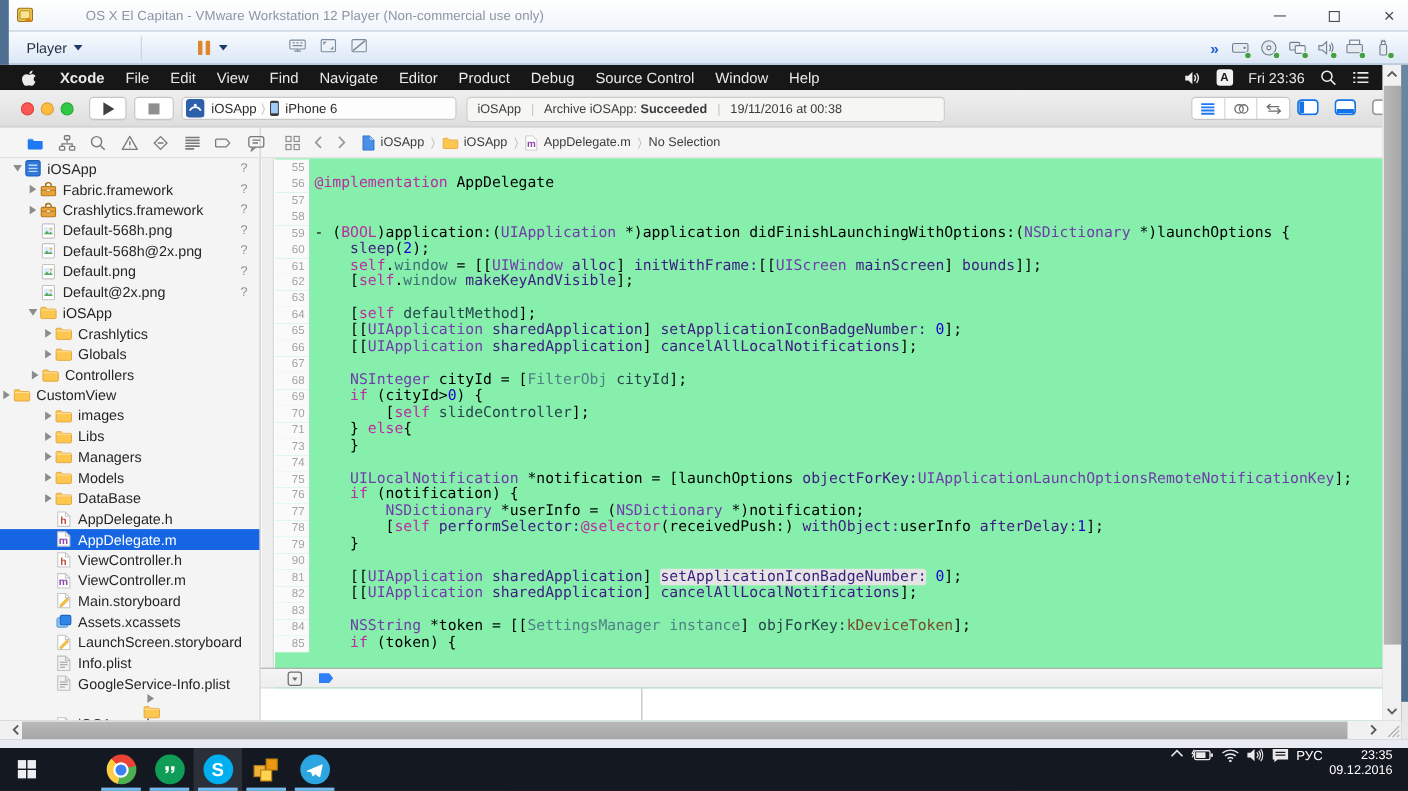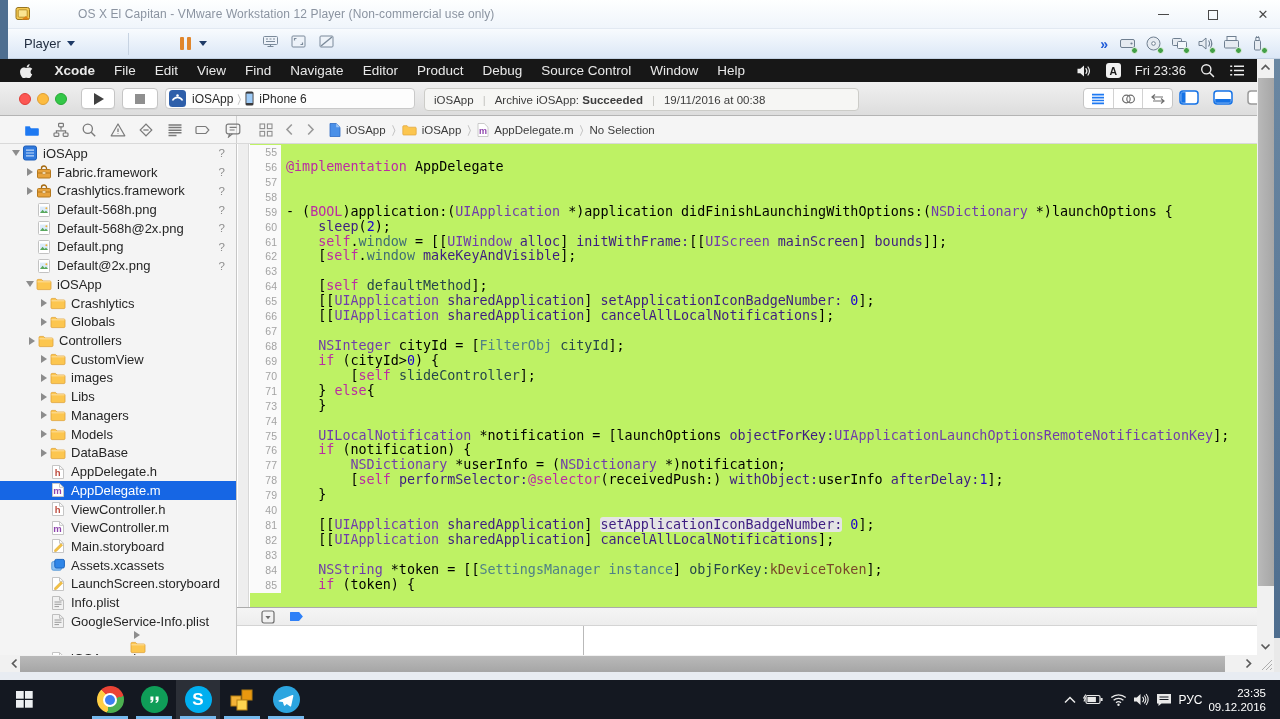--- a/index.html
+++ b/index.html
@@ -95,21 +95,21 @@
   .jb-crumbs { display:flex; align-items:center; white-space:nowrap; }
   .jb-crumbs .ci { margin-right:5px; }
   .crumb-sep { color:#C2C2C2; font-size:12px; font-family:"DejaVu Sans",sans-serif; margin:0 6px; }
 
   
   #main { position:absolute; left:0; top:85px; width:100%; bottom:0; }
   #sidebar { position:absolute; left:0; top:0; width:237px; height:100%; background:#F4F4F4;
     border-right:1px solid #C6C6C6; overflow:hidden; }
   #divider-col { position:absolute; left:238px; top:0; width:11px; height:100%; background:#EEEEEE;
     border-right:1px solid #D8D8D8; }
-  #editor { position:absolute; left:250px; top:0; right:0; height:100%; background:#bef264; overflow:hidden;text-decoration:underline; }
+  #editor { position:absolute; left:250px; top:0; right:0; height:100%; background:#86efac; overflow:hidden;text-decoration:underline; }
 
   .trow { display:flex; align-items:center; height:18.72px; font-size:13px; color:#262626; position:relative; }
   .trow .dis { width:11px; display:flex; justify-content:center; flex:none; }
   .dis-r { width:0; height:0; border-left:6px solid #8C8C8C; border-top:4px solid transparent; border-bottom:4px solid transparent; }
   .dis-d { width:0; height:0; border-top:6px solid #8C8C8C; border-left:4px solid transparent; border-right:4px solid transparent; }
   .trow .ticon { margin-left:1px; flex:none; }
   .trow .tlabel { margin-left:5px; white-space:nowrap; }
   .trow .tbadge { margin-left:auto; margin-right:11px; color:#8E8E8E; font-size:11.5px; }
   .trow.sel { background:#1666E4; }
   .trow.sel .tlabel { color:#FFF; }
@@ -152,21 +152,21 @@
   .task-tile.active-tile { background:rgba(255,255,255,.10); }
   .task-tile .underline { position:absolute; bottom:0; left:4px; right:4px; height:3px; background:#76B9ED; }
   .circle-ic { width:27px; height:27px; border-radius:50%; display:flex; align-items:center; justify-content:center;
     color:#FFF; font-weight:bold; }
   #chrome-ic { width:27px; height:27px; border-radius:50%;
     background:conic-gradient(from -45deg, #EA4335 0 120deg, #4CAF50 0 240deg, #FFCE44 0 360deg); position:relative; }
   #chrome-ic::before { content:""; position:absolute; left:6.5px; top:6.5px; width:14px; height:14px;
     border-radius:50%; background:#FFF; }
   #chrome-ic::after { content:""; position:absolute; left:8.5px; top:8.5px; width:10px; height:10px;
     border-radius:50%; background:#3D7FF0; }
-  #tray { margin-left:auto; display:flex; align-items:center; gap:6px; padding-right:14px; color:#FFF; }
+  #tray { margin-left:auto; display:flex; align-items:flex-start; gap:6px; padding-right:14px; color:#FFF; }
   #tray-lang { font-size:12px; }
   #tray-clock { text-align:right; font-size:11.5px; line-height:14px; }
 </style>
 </head>
 <body>
 
 <div class="abs" id="desktop-left"></div>
 <div class="abs" id="vm-titlebar">
   <span id="vm-title-icon">
       <svg width="16" height="16" viewBox="0 0 16 16">
@@ -634,21 +634,21 @@
               <i class="dis-r"></i>
             </span>
             <span class="ticon" style="display: inline-flex;">
               <svg width="16" height="16" viewBox="0 0 16 16">
                 <path d="M1 4.4c0-.55.45-1 1-1h3.5L7 5h7c.55 0 1 .45 1 1v6.6c0 .55-.45 1-1 1H2c-.55 0-1-.45-1-1z" fill="#FCC64F" stroke="#E0A33A" stroke-width=".8"></path>
                 <path d="M1.4 5.8h13.2" stroke="#FDDfa0" stroke-width="1"></path>
               </svg>
             </span>
             <span class="tlabel">Controllers</span>
           </div>
-          <div class="trow" style="padding-left: 38px;">
+          <div class="trow" style="">
             <span class="dis">
               <i class="dis-r"></i>
             </span>
             <span class="ticon" style="display: inline-flex;">
               <svg width="16" height="16" viewBox="0 0 16 16">
                 <path d="M1 4.4c0-.55.45-1 1-1h3.5L7 5h7c.55 0 1 .45 1 1v6.6c0 .55-.45 1-1 1H2c-.55 0-1-.45-1-1z" fill="#FCC64F" stroke="#E0A33A" stroke-width=".8"></path>
                 <path d="M1.4 5.8h13.2" stroke="#FDDfa0" stroke-width="1"></path>
               </svg>
             </span>
             <span class="tlabel">CustomView</span>
@@ -856,21 +856,21 @@
           <div class="cl"><span class="ln">69</span><span class="ct"><span class="t-p">    </span><span class="t-k">if</span><span class="t-p"> (cityId&gt;</span><span class="t-n">0</span><span class="t-p">) {</span></span></div>
           <div class="cl"><span class="ln">70</span><span class="ct"><span class="t-p">        [</span><span class="t-k">self</span><span class="t-p"> </span><span class="t-m">slideController</span><span class="t-p">];</span></span></div>
           <div class="cl"><span class="ln">71</span><span class="ct"><span class="t-p">    } </span><span class="t-k">else</span><span class="t-p">{</span></span></div>
           <div class="cl"><span class="ln">73</span><span class="ct"><span class="t-p">    }</span></span></div>
           <div class="cl"><span class="ln">74</span><span class="ct"></span></div>
           <div class="cl"><span class="ln">75</span><span class="ct"><span class="t-p">    </span><span class="t-c">UILocalNotification</span><span class="t-p"> *notification = [launchOptions </span><span class="t-f">objectForKey:</span><span class="t-c">UIApplicationLaunchOptionsRemoteNotificationKey</span><span class="t-p">];</span></span></div>
           <div class="cl"><span class="ln">76</span><span class="ct"><span class="t-p">    </span><span class="t-k">if</span><span class="t-p"> (notification) {</span></span></div>
           <div class="cl"><span class="ln">77</span><span class="ct"><span class="t-p">        </span><span class="t-c">NSDictionary</span><span class="t-p"> *userInfo = (</span><span class="t-c">NSDictionary</span><span class="t-p"> *)notification;</span></span></div>
           <div class="cl"><span class="ln">78</span><span class="ct"><span class="t-p">        [</span><span class="t-k">self</span><span class="t-p"> </span><span class="t-f">performSelector:</span><span class="t-k">@selector</span><span class="t-p">(receivedPush:) </span><span class="t-f">withObject:</span><span class="t-p">userInfo </span><span class="t-f">afterDelay:</span><span class="t-n">1</span><span class="t-p">];</span></span></div>
           <div class="cl"><span class="ln">79</span><span class="ct"><span class="t-p">    }</span></span></div>
-          <div class="cl"><span class="ln">40</span><span class="ct"></span></div>
+          <div class="cl"><span class="ln">90</span><span class="ct"></span></div>
           <div class="cl"><span class="ln">81</span><span class="ct"><span class="t-p">    [[</span><span class="t-c">UIApplication</span><span class="t-p"> </span><span class="t-f">sharedApplication</span><span class="t-p">] </span><span class="t-f thl">setApplicationIconBadgeNumber:</span><span class="t-p"> </span><span class="t-n">0</span><span class="t-p">];</span></span></div>
           <div class="cl"><span class="ln">82</span><span class="ct"><span class="t-p">    [[</span><span class="t-c">UIApplication</span><span class="t-p"> </span><span class="t-f">sharedApplication</span><span class="t-p">] </span><span class="t-f">cancelAllLocalNotifications</span><span class="t-p">];</span></span></div>
           <div class="cl"><span class="ln">83</span><span class="ct"></span></div>
           <div class="cl"><span class="ln">84</span><span class="ct"><span class="t-p">    </span><span class="t-c">NSString</span><span class="t-p"> *token = [[</span><span class="t-C">SettingsManager</span><span class="t-p"> </span><span class="t-C">instance</span><span class="t-p">] </span><span class="t-m">objForKey:</span><span class="t-d">kDeviceToken</span><span class="t-p">];</span></span></div>
           <div class="cl"><span class="ln">85</span><span class="ct"><span class="t-p">    </span><span class="t-k">if</span><span class="t-p"> (token) {</span></span></div>
         </div>
     </div>
     <div id="debug-area">
       <div id="debug-bar">
         <span id="dbg-toggle">

